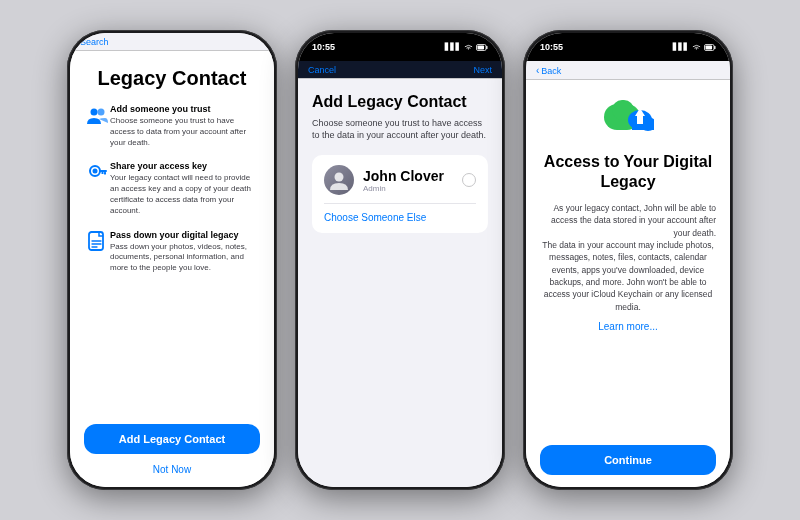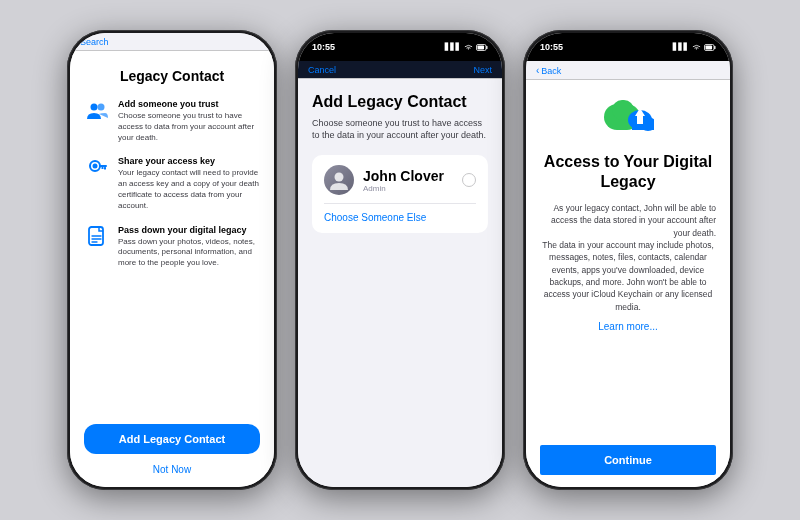--- a/index.html
+++ b/index.html
@@ -101,30 +101,29 @@
       background: #ffffff;
     }
 
     
     .phone1 .screen {
       background: #ffffff;
       padding: 16px 14px 12px;
       align-items: center;
     }
     .p1-title {
-      font-size: 14px;
+      font-size: 20px;
       font-weight: 700;
       color: #000;
       margin-bottom: 16px;
       text-align: center;
     }
     .p1-feature {
       display: flex;
       align-items: flex-start;
-      gap: 8px;
       margin-bottom: 13px;
       width: 100%;
     }
     .p1-icon {
       width: 26px;
       height: 22px;
       flex-shrink: 0;
       display: flex;
       align-items: center;
       justify-content: center;
@@ -264,21 +263,21 @@
     }
     .p3-learn {
       color: #007aff;
       font-size: 10px;
       margin-bottom: 12px;
     }
     .p3-spacer { flex: 1; }
     .p3-btn {
       background: #007aff;
       color: #fff;
-      border-radius: 2px;
+      border-radius: 12px;
       padding: 9px 0;
       width: 100%;
       text-align: center;
       font-size: 11px;
       font-weight: 600;
     }
 
     
     svg { display: block; }
   </style>

